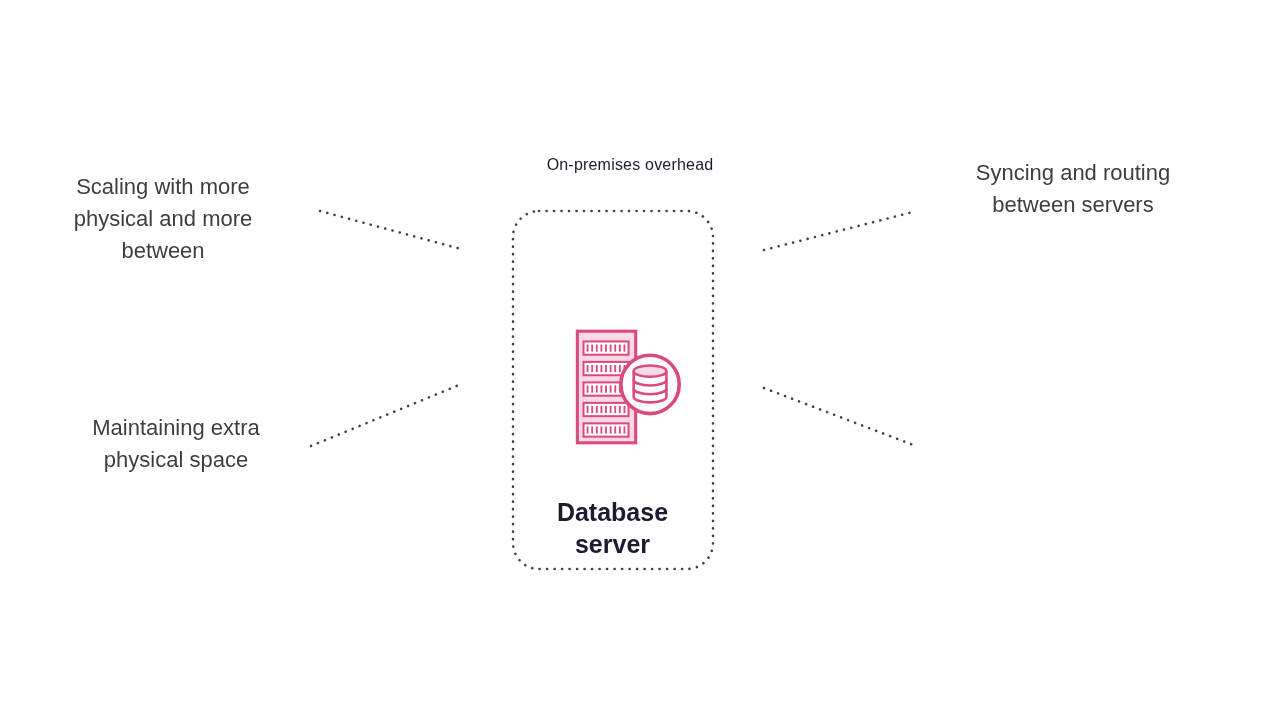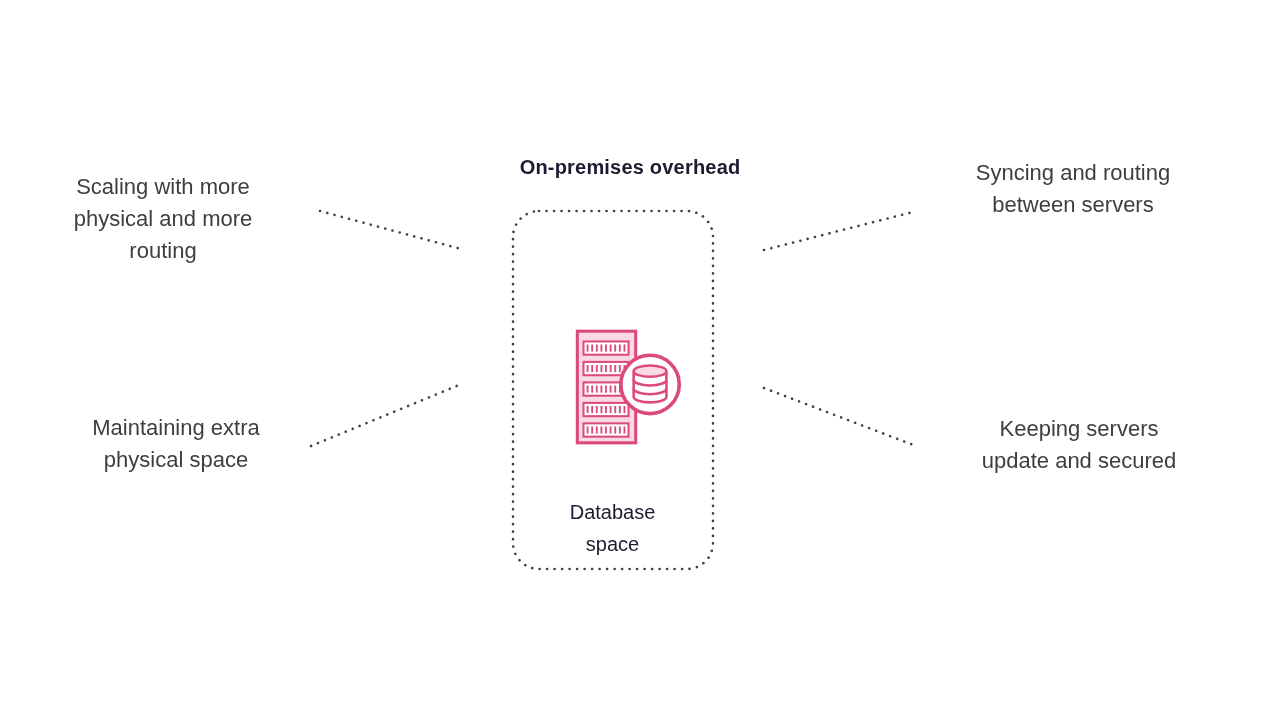--- a/index.html
+++ b/index.html
@@ -16,21 +16,21 @@
     background: var(--background);
     font-family: "Liberation Sans", sans-serif;
     overflow: hidden;
   }
   .stage { position: relative; width: 1280px; height: 720px; }
 
   .page-title {
     position: absolute;
     left: 330px; top: 156px; width: 600px;
     text-align: center;
-    font-size: 20px; font-weight: 700;
+    font-size: 16px; font-weight: 400;
     color: var(--title-text);
     letter-spacing: 0.2px;
   }
 
   .overlay-svg {
     position: absolute; left: 0; top: 0;
     width: 1280px; height: 720px;
   }
   .dotted {
     stroke: var(--dotted-line);
@@ -54,21 +54,21 @@
   .slot-rect { fill: #ffffff; stroke: var(--accent-pink); stroke-width: 2; }
   .slot-bar { stroke: var(--accent-pink); stroke-width: 1.8; }
   .circle-bg { fill: #ffffff; stroke: var(--accent-pink); stroke-width: 3.5; }
   .cyl-top { fill: var(--accent-pink-light); stroke: var(--accent-pink); stroke-width: 2.5; }
   .cyl-line { fill: none; stroke: var(--accent-pink); stroke-width: 2.5; }
 
   .center-label {
     position: absolute;
     left: 0; top: 286px; width: 100%;
     text-align: center;
-    font-size: 20px; font-weight: 400;
+    font-size: 25px; font-weight: 700;
     color: var(--title-text);
     line-height: 32px;
   }
 
   .label {
     position: absolute;
     text-align: center;
     font-size: 22px;
     color: var(--body-text);
     line-height: 32px;
@@ -122,38 +122,34 @@
         <circle cx="80" cy="60" r="28.5" class="circle-bg"></circle>
         <path d="M64 47 v25 a16 5.5 0 0 0 32 0 V47" class="cyl-line"></path>
         <path d="M64 55.5 a16 5.5 0 0 0 32 0" class="cyl-line"></path>
         <path d="M64 64 a16 5.5 0 0 0 32 0" class="cyl-line"></path>
         <ellipse cx="80" cy="47" rx="16" ry="5.5" class="cyl-top"></ellipse>
       </g>
     </svg>
 
     <div class="center-label">
       <div>Database</div>
-      <div>space</div>
+      <div>server</div>
     </div>
   </div>
 
   <div class="label top-left">
     <div>Scaling with more</div>
     <div>physical and more</div>
-    <div>routing</div>
+    <div>between</div>
   </div>
 
   <div class="label top-right">
     <div>Syncing and routing</div>
     <div>between servers</div>
   </div>
 
   <div class="label bottom-left">
     <div>Maintaining extra</div>
     <div>physical space</div>
   </div>
 
-  <div class="label bottom-right">
-    <div>Keeping servers</div>
-    <div>update and secured</div>
-  </div>
 
 </div>
 
 </body></html>

